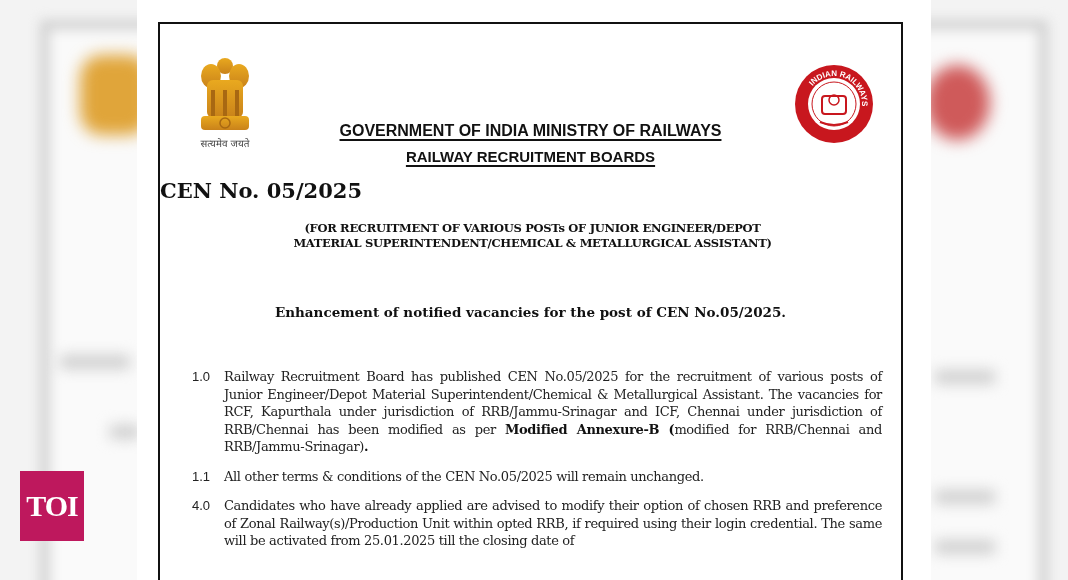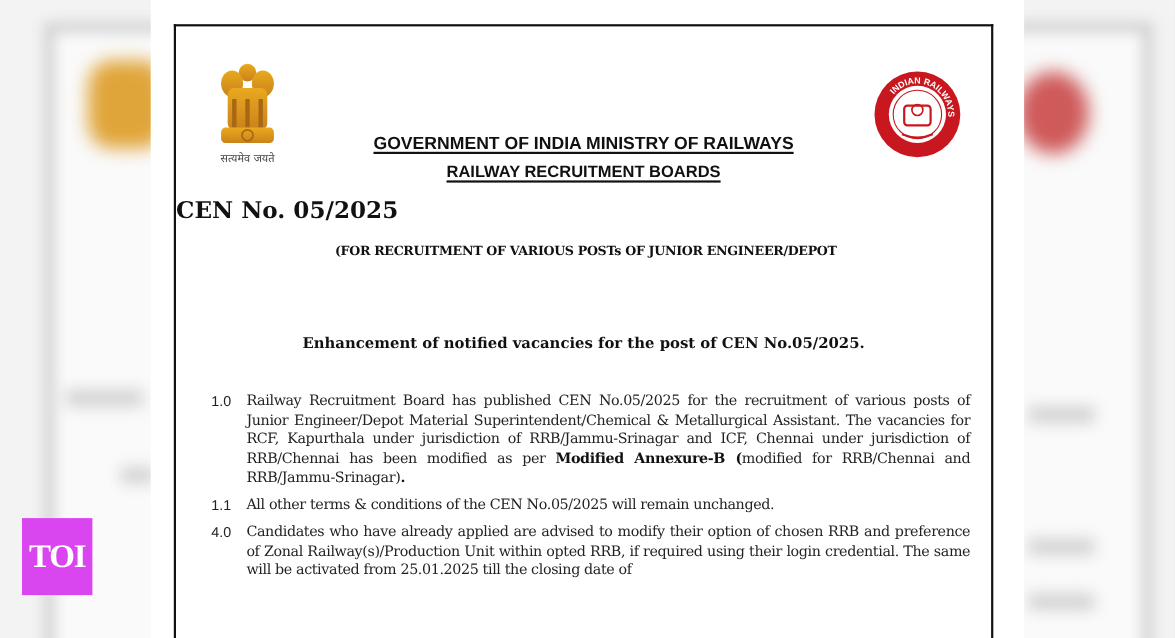--- a/index.html
+++ b/index.html
@@ -20,21 +20,21 @@
   }
   .bd-seal {
     position: absolute; left: 925px; top: 65px; width: 65px; height: 75px;
     background: #cf5a5a; border-radius: 50%; filter: blur(8px);
   }
   .bd-line { position: absolute; height: 14px; background: #cfcfcf; filter: blur(7px); }
 
   
   .toi {
     position: absolute; left: 20px; top: 471px; width: 64px; height: 70px;
-    background: #d946ef; color: #fff; display: flex; align-items: center; justify-content: center;
+    background: #be185d; color: #fff; display: flex; align-items: center; justify-content: center;
     font-family: "Liberation Serif", serif; font-weight: bold; font-size: 30px; letter-spacing: -1px;
     z-index: 5;
   }
 
   
   .panel {
     position: absolute; left: 137px; top: 0; width: 794px; height: 580px;
     background: #ffffff; overflow: hidden; z-index: 2;
   }
   .doc {
@@ -67,21 +67,21 @@
   .h-corr {
     position: absolute; top: 243px; left: 0; width: 100%; text-align: center;
     font-family: "DejaVu Serif", serif; font-weight: bold; font-size: 14px; color: #111;
   }
   .h-enh {
     position: absolute; top: 280px; left: 0; width: 100%; text-align: center;
     font-family: "DejaVu Serif", serif; font-weight: bold; font-size: 13.5px; color: #111;
   }
 
   .items { position: absolute; left: 32px; top: 332px; width: 690px; }
-  .item { display: flex; margin-bottom: 7px; }
+  .item { display: flex; margin-bottom: 7px; margin-top: 12px; }
   .item .num {
     width: 32px; flex: none; font-family: "Liberation Sans", sans-serif; font-size: 13px;
     color: #222; padding-top: 1px;
   }
   .item .txt {
     flex: 1; font-family: "DejaVu Serif", serif; font-size: 13px; line-height: 17.5px;
     color: #222; text-align: justify; letter-spacing: -0.35px;
   }
   .item .txt b { color: #111; }
 </style>
@@ -132,20 +132,21 @@
       <path d="M28 60 Q42 66 56 60" stroke="#c8171e" stroke-width="2" fill="none"></path>
       <path id="arc" d="M14 42 A28 28 0 0 1 70 42" fill="none"></path>
       <text font-size="8" font-weight="bold" fill="#ffffff" font-family="Liberation Sans, sans-serif"><textPath href="#arc" startOffset="22%">INDIAN RAILWAYS</textPath></text>
     </svg>
 
     <div class="h-gov"><span>GOVERNMENT OF INDIA MINISTRY OF RAILWAYS</span></div>
     <div class="h-rrb"><span>RAILWAY RECRUITMENT BOARDS</span></div>
     <div class="h-cen">CEN No. 05/2025</div>
     <div class="h-sub">
       <div>(FOR RECRUITMENT OF VARIOUS POSTs OF JUNIOR ENGINEER/DEPOT</div>
+      <div>MATERIAL SUPERINTENDENT/CHEMICAL &amp; METALLURGICAL ASSISTANT)</div>
     </div>
     <div class="h-enh">Enhancement of notified vacancies for the post of CEN No.05/2025.</div>
 
     <div class="items">
       <div class="item">
         <div class="num">1.0</div>
         <div class="txt"><span>Railway Recruitment Board has published CEN No.05/2025 for the recruitment of various posts of Junior Engineer/Depot Material Superintendent/Chemical &amp; Metallurgical Assistant. The vacancies for RCF, Kapurthala under jurisdiction of RRB/Jammu-Srinagar and ICF, Chennai under jurisdiction of RRB/Chennai has been modified as per </span><b>Modified Annexure-B (</b><span>modified for RRB/Chennai and RRB/Jammu-Srinagar)</span><b>.</b></div>
       </div>
       <div class="item">
         <div class="num">1.1</div>

